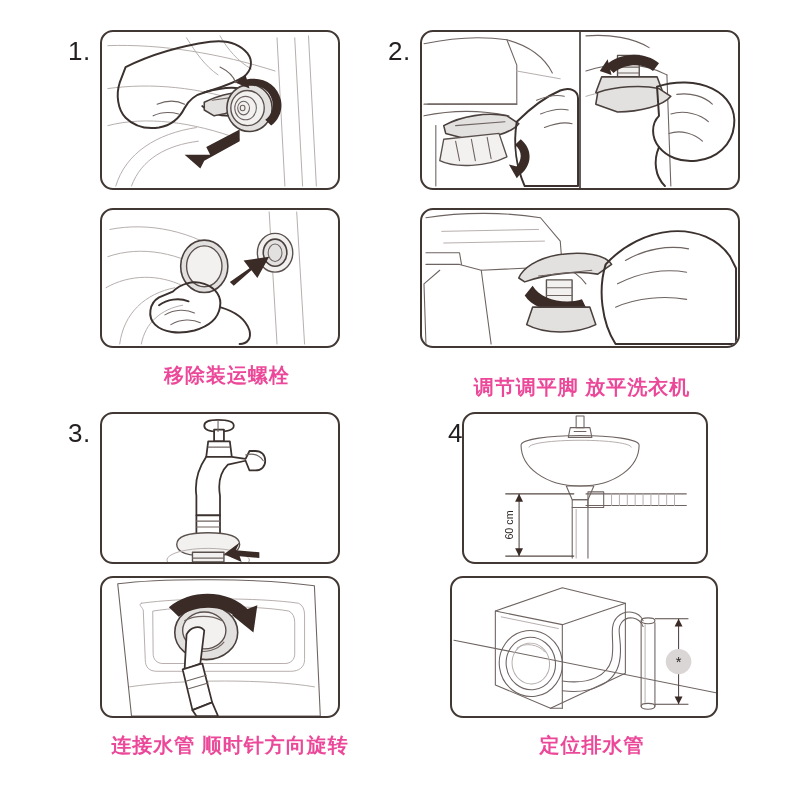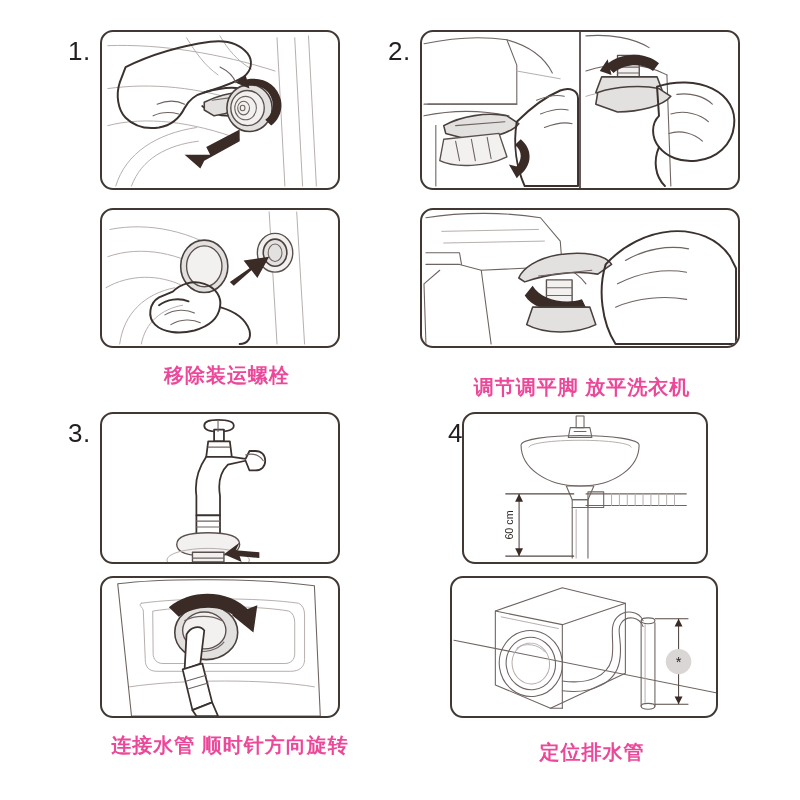--- a/index.html
+++ b/index.html
@@ -72,21 +72,21 @@
     font-size: 20px;
     font-weight: 700;
     letter-spacing: 1px;
     color: #ec4899;
     font-family: Liberation Sans, sans-serif;
     white-space: nowrap;
   }
   #q1 .caption { left: 0;   top: 340px; width: 330px; }
   #q2 .caption { left: 10px; top: 340px; width: 380px; margin-top: 12px; }
   #q3 .caption { left: -6px; top: 328px; width: 348px; }
-  #q4 .caption { left: 0;   top: 335px; width: 300px; }
+  #q4 .caption { left: 0;   top: 328px; width: 300px; }
 
   
   .ink      { fill: none; stroke: #3b312e; stroke-width: 2;   stroke-linecap: round; stroke-linejoin: round; }
   .ink-thin { fill: none; stroke: #6e6461; stroke-width: 1.1; stroke-linecap: round; stroke-linejoin: round; }
   .ink-faint{ fill: none; stroke: #b4adab; stroke-width: 1;   stroke-linecap: round; stroke-linejoin: round; }
   .fill-gray{ fill: #e3e1e0; stroke: #4a403d; stroke-width: 1.6; stroke-linejoin: round; }
   .fill-lt  { fill: #f2f1f0; stroke: #5a514e; stroke-width: 1.4; stroke-linejoin: round; }
   .fill-white{ fill: #ffffff; stroke: #3b312e; stroke-width: 1.8; stroke-linejoin: round; }
   .arrow    { fill: #3a2b26; stroke: none; }
   .dim      { fill: none; stroke: #544946; stroke-width: 1.1; }

